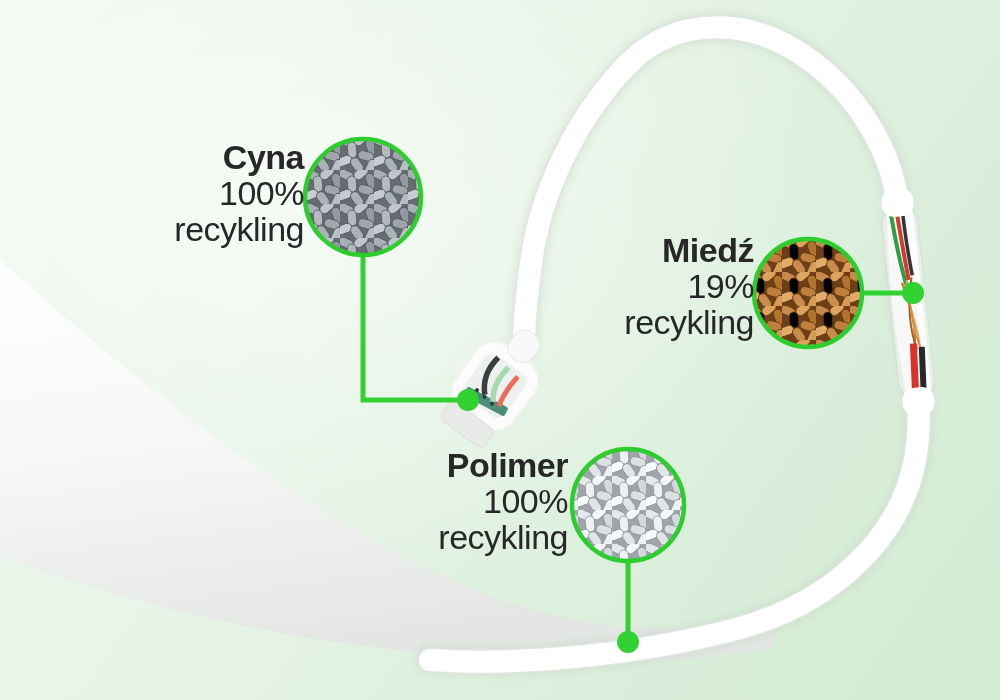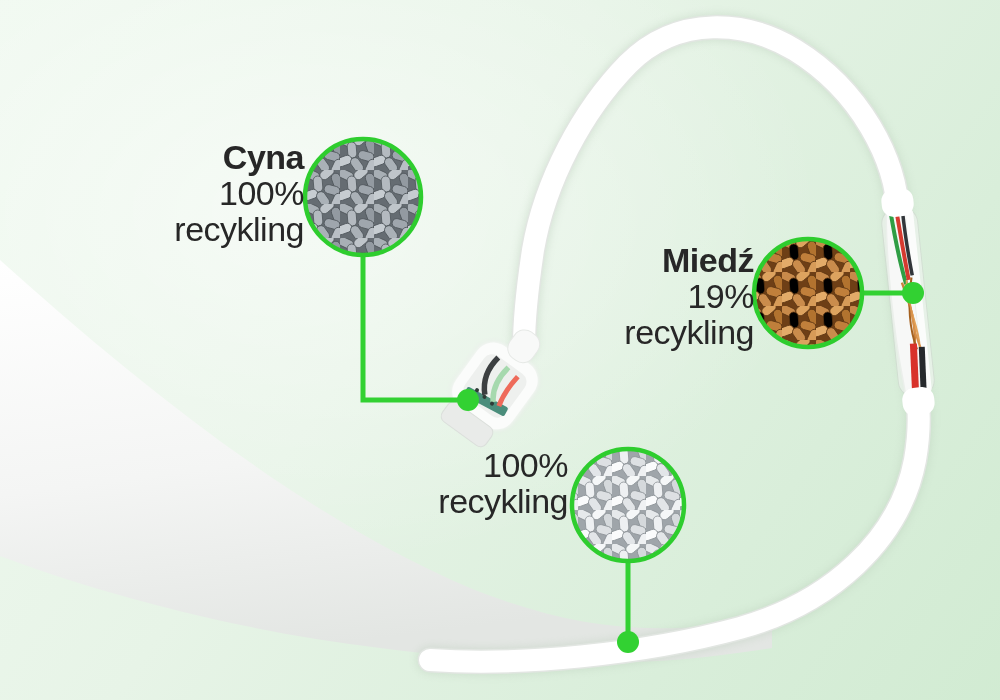--- a/index.html
+++ b/index.html
@@ -18,21 +18,21 @@
     position: absolute;
     text-align: right;
     color: #272727;
     font-size: 34px;
     line-height: 36px;
     letter-spacing: -0.5px;
     white-space: nowrap;
   }
   .callout .material { font-weight: bold; }
   .callout-tin     { top: 139px; right: 713px; }
-  .callout-copper  { top: 242px; right: 263px; }
+  .callout-copper  { top: 232px; right: 263px; }
   .callout-polymer { top: 447px; right: 449px; }
 </style>
 </head>
 <body>
 
 <div class="scene">
 
   <svg width="1000" height="700" viewBox="0 0 1000 700">
     <defs>
       <linearGradient id="swooshGrad" x1="0" y1="0" x2="0.25" y2="1">
@@ -225,17 +225,18 @@
     <div class="process">recykling</div>
   </div>
 
   <div class="callout callout-copper">
     <div class="material">Miedź</div>
     <div class="percent">19%</div>
     <div class="process">recykling</div>
   </div>
 
   <div class="callout callout-polymer">
+    <div class="material">Polimer</div>
     <div class="percent">100%</div>
     <div class="process">recykling</div>
   </div>
 
 </div>
 
 </body></html>

